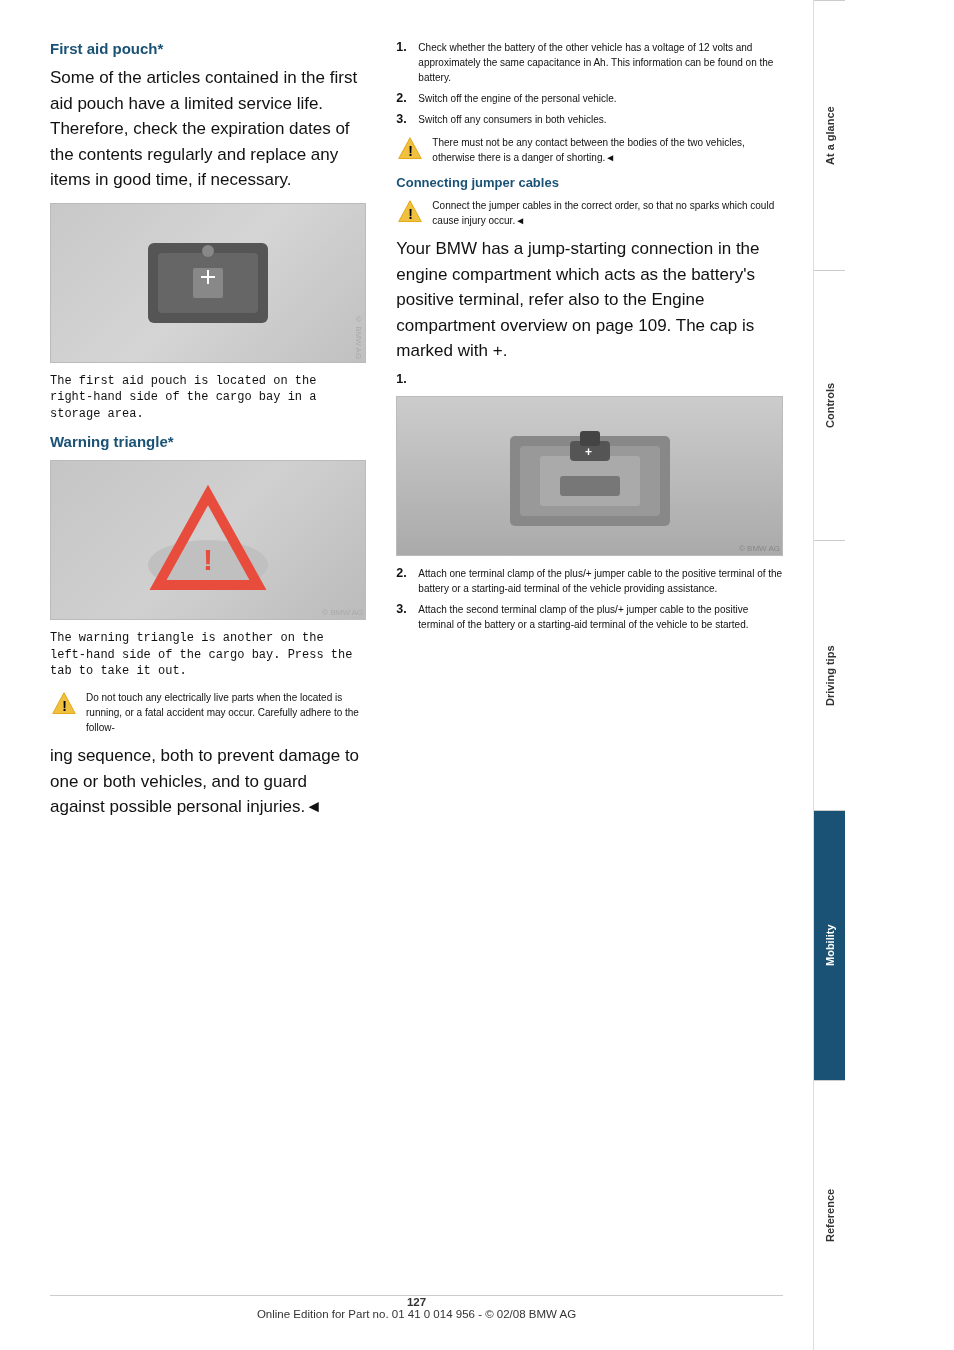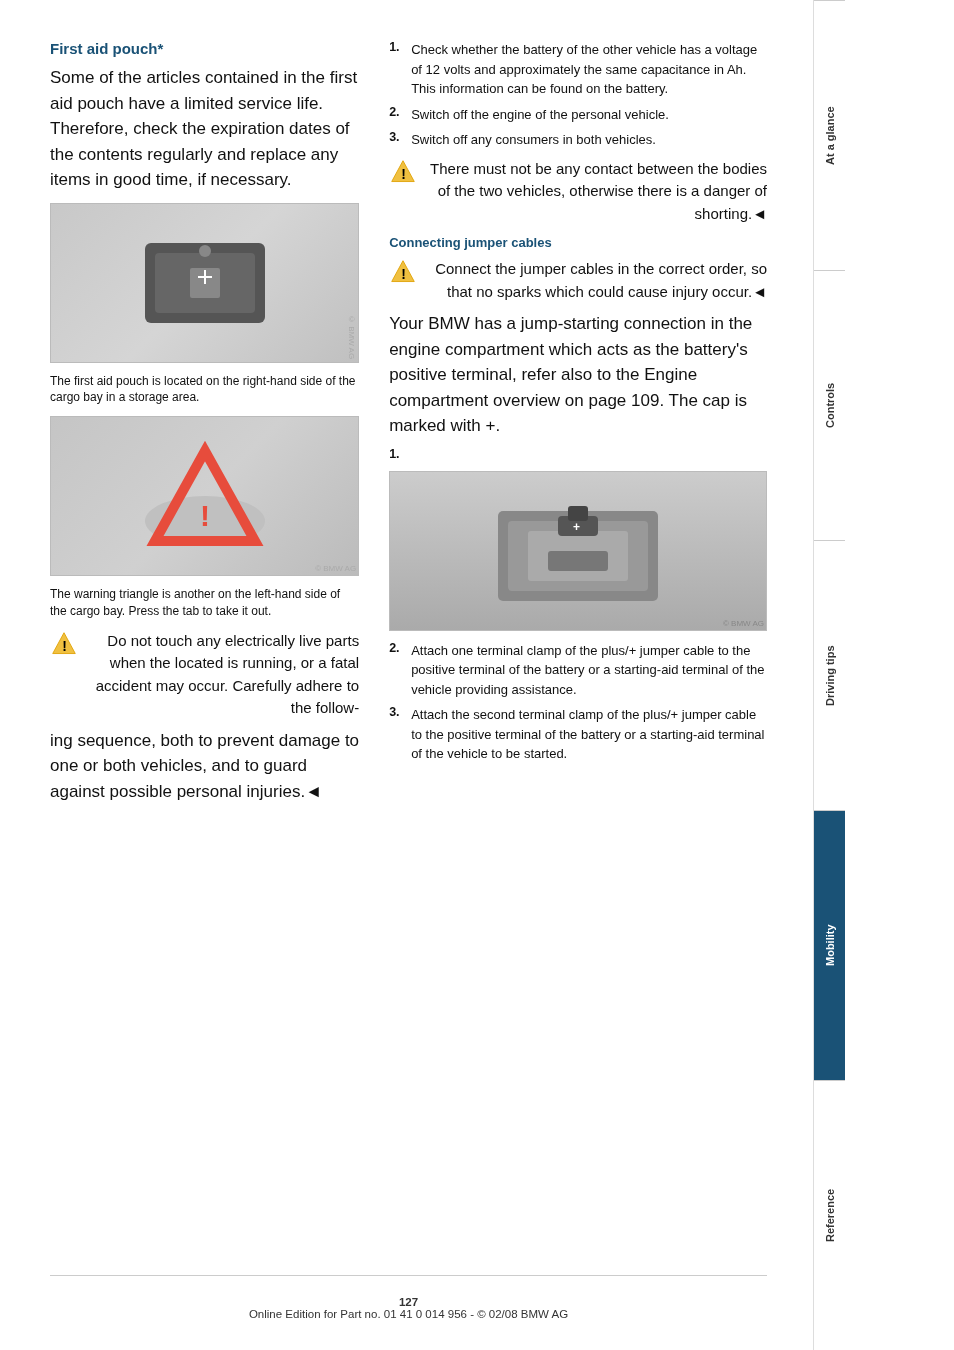--- a/index.html
+++ b/index.html
@@ -10,21 +10,20 @@
       width: 954px;
       min-height: 1350px;
       position: relative;
       color: #000;
     }
 
     .page-container {
       display: flex;
       width: 845px;
       min-height: 1350px;
-      gap: 16px;
     }
 
     .sidebar-right {
       width: 32px;
       display: flex;
       flex-direction: column;
       border-left: 1px solid #ddd;
       background: #fff;
     }
 
@@ -166,45 +165,45 @@
       align-items: center;
       justify-content: center;
     }
 
     .warning-icon svg {
       width: 26px;
       height: 26px;
     }
 
     .warning-text {
-      font-size: 15px;
+      font-size: 10px;
       line-height: 1.5;
       color: #111;
-      text-align: right;
     }
 
     .footer {
       text-align: center;
       font-size: 11.5px;
       color: #333;
       margin-top: 20px;
       border-top: 1px solid #ccc;
-      padding-top: 20px;
+      padding-top: 0;
     }
 
     .page-number {
       font-weight: bold;
     }
 
     .image-caption {
       font-size: 12px;
       line-height: 1.4;
       margin-top: 4px;
       margin-bottom: 10px;
       color: #111;
+      font-family: Liberation Mono, monospace;
     }
 
     .watermark {
       position: absolute;
       right: 2px;
       font-size: 8px;
       color: #aaa;
       writing-mode: vertical-rl;
     }
 
@@ -219,21 +218,21 @@
     }
 
     .num-label {
       font-weight: bold;
       font-size: 12.5px;
       min-width: 16px;
       color: #111;
     }
 
     .num-content {
-      font-size: 13px;
+      font-size: 10px;
       line-height: 1.5;
       color: #111;
     }
   </style>
 </head>
 <body>
 
 <div class="page-container">
   <div class="content-area">
     <div class="two-column">
@@ -256,20 +255,21 @@
                 <circle cx="70" cy="18" r="6" fill="#888"></circle>
               </svg>
               <span class="watermark" style="position:absolute;bottom:2px;right:2px;font-size:8px;color:#aaa;">© BMW AG</span>
             </div>
           </div>
 
           <p class="image-caption">The first aid pouch is located on the right-hand side of the cargo bay in a storage area.</p>
         </div>
 
         <div>
+          <div class="section-title">Warning triangle*</div>
 
           <div class="image-box image-box-triangle">
             <div class="triangle-img">
               <svg width="140" height="130" viewBox="0 0 140 130">
 
                 <ellipse cx="70" cy="90" rx="60" ry="25" fill="#c0c0c0"></ellipse>
                 <polygon points="70,20 20,110 120,110" fill="none" stroke="#e74c3c" stroke-width="10"></polygon>
                 <text x="65" y="95" font-size="30" font-weight="bold" fill="#e74c3c">!</text>
               </svg>
               <span style="position:absolute;bottom:2px;right:2px;font-size:8px;color:#aaa;">© BMW AG</span>

